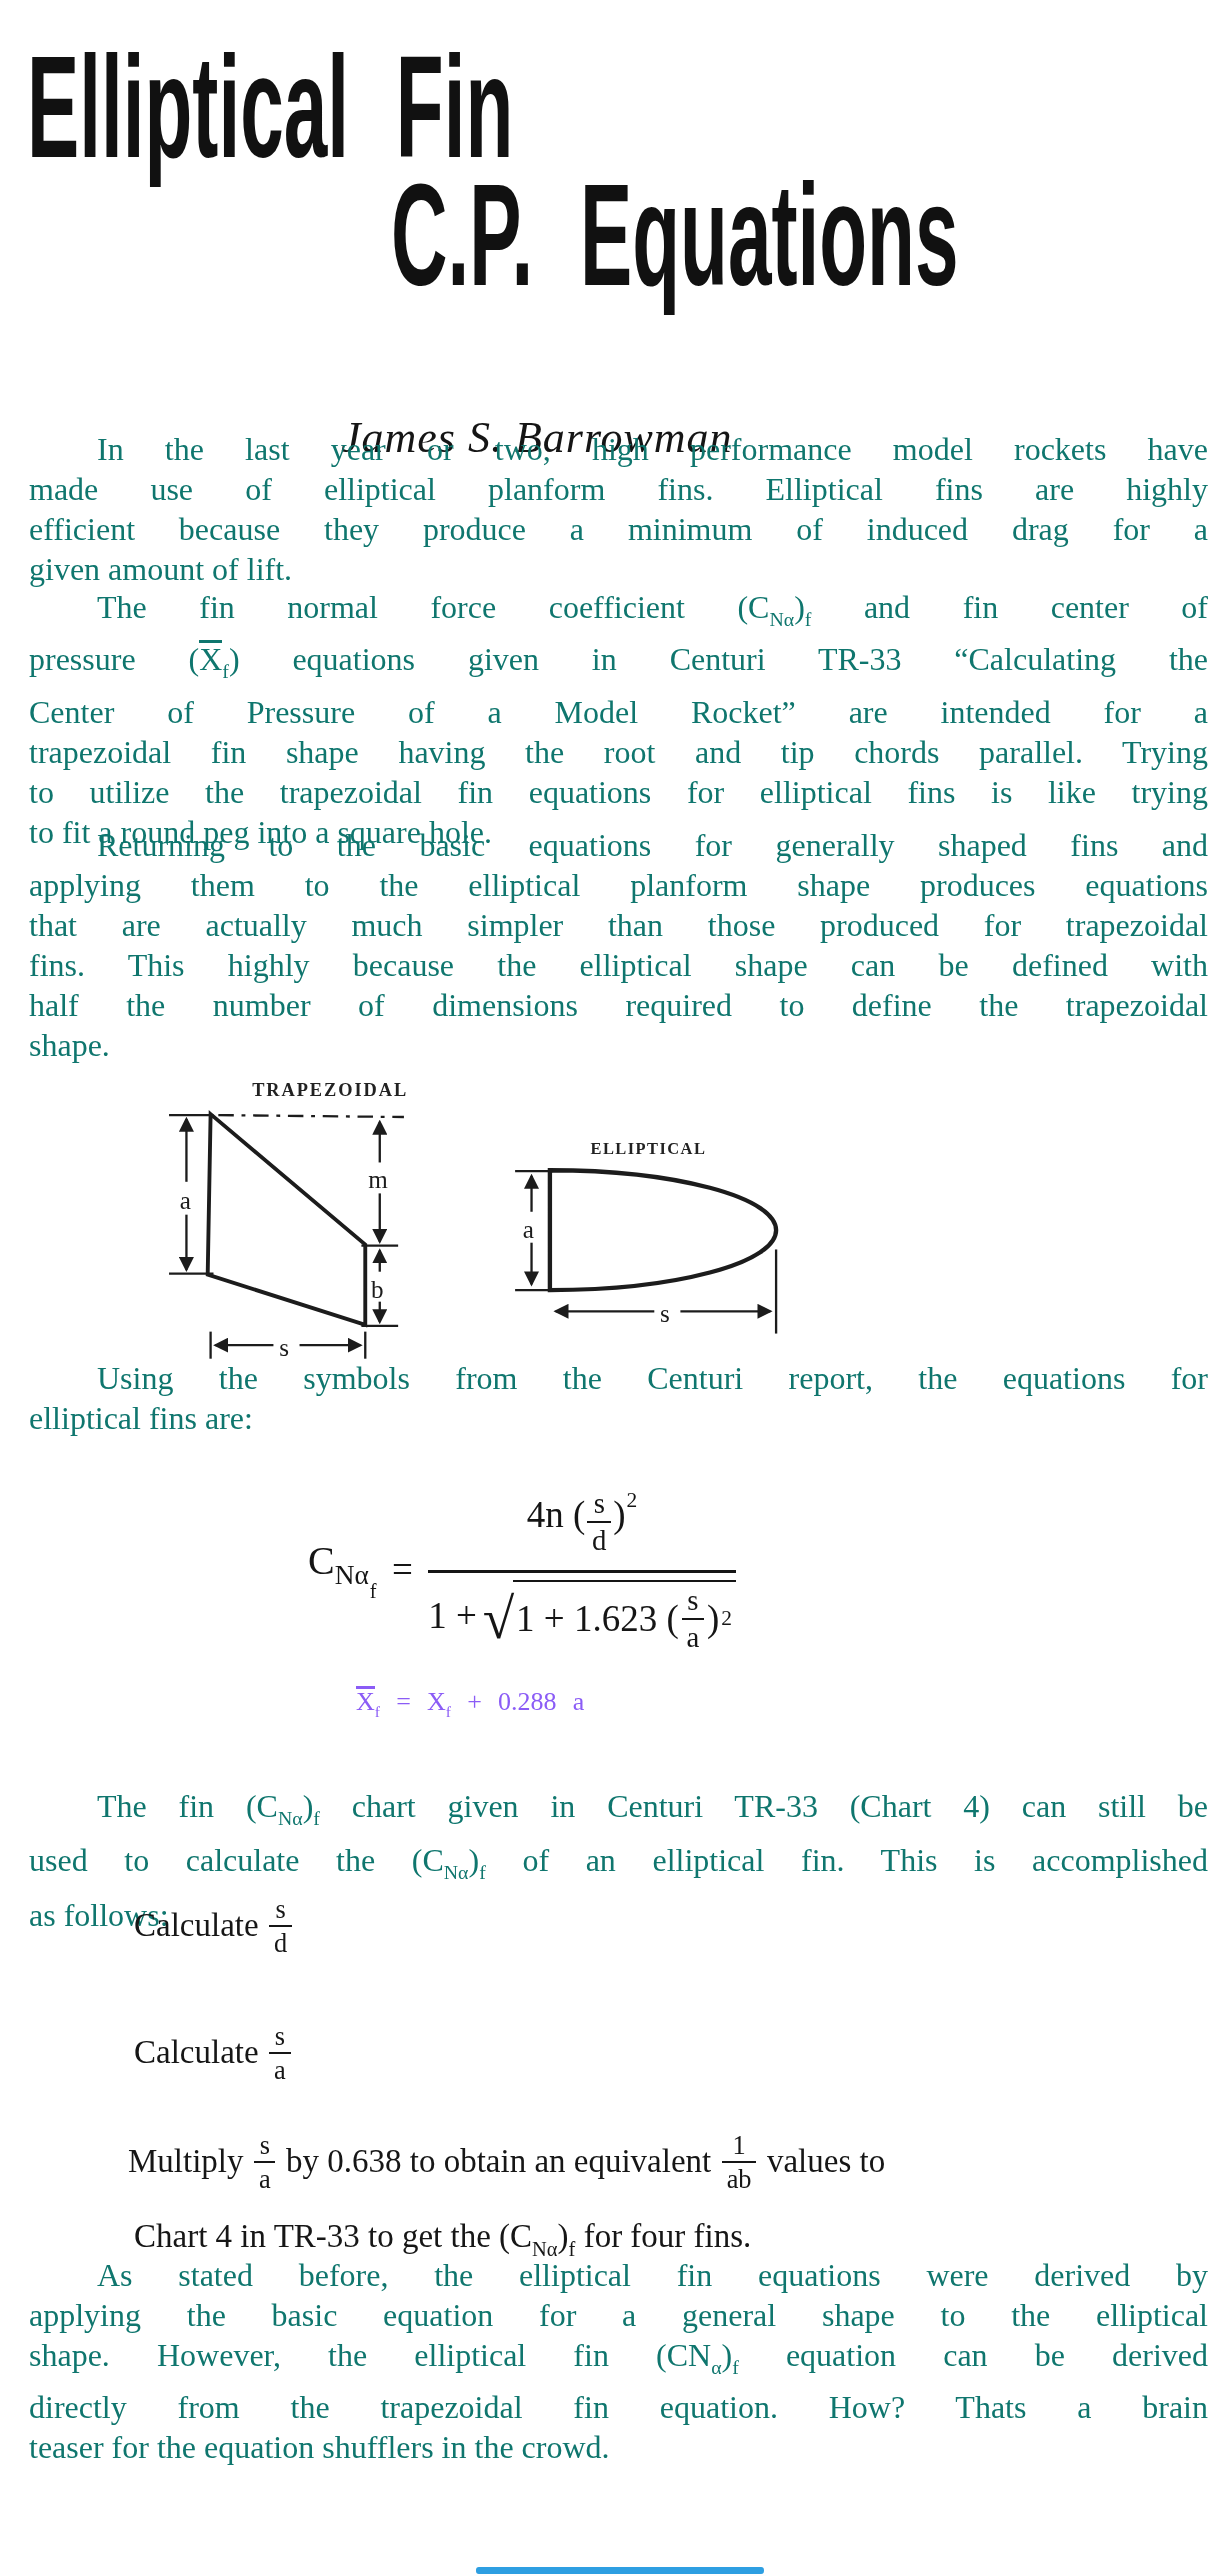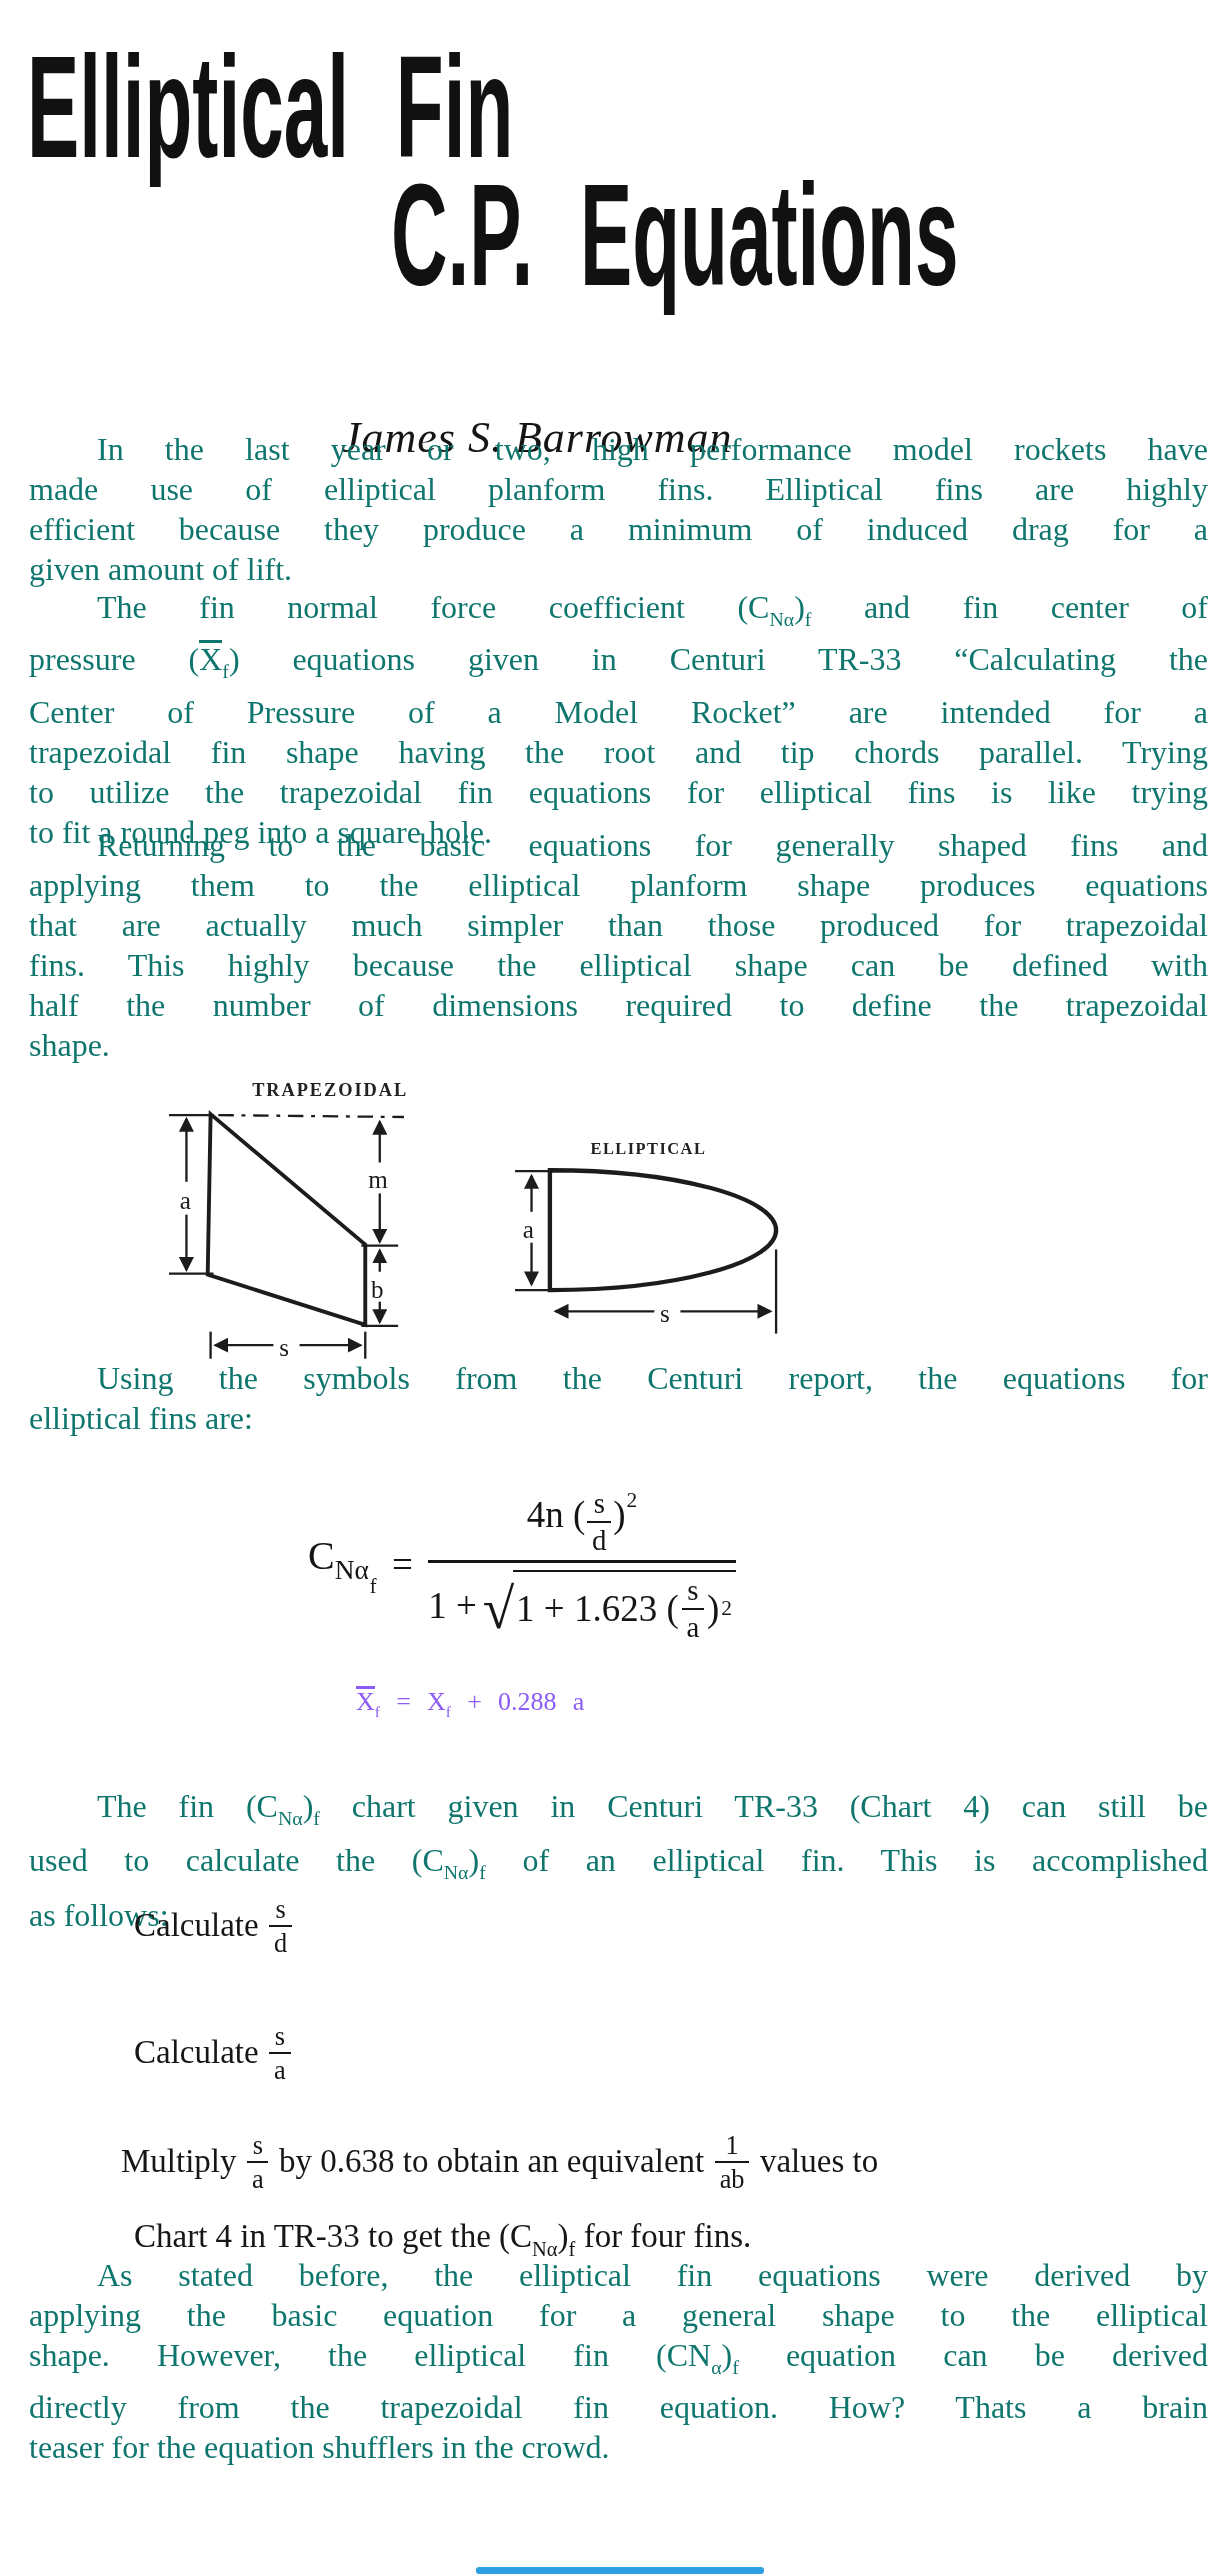--- a/index.html
+++ b/index.html
@@ -34,21 +34,21 @@
   .dim-line  { stroke:#1c1c1c; stroke-width:2.4; fill:none; }
   .tick      { stroke:#1c1c1c; stroke-width:2.4; }
   .label-bg  { fill:#ffffff; }
   
   .eq1 { position:absolute; left:308px; top:1488px; display:flex; align-items:center; gap:13.5px; font-size:37px; color:#151515; }
   .eq1-C { font-size:1.08em; }
   .eq1-sub { font-size:0.74em; vertical-align:-0.38em; }
   .eq1-subsub { font-size:0.55em; vertical-align:-1.15em; margin-left:1px; }
   .eq1-eq { margin:0 1.9px; }
   .bigfrac { display:inline-block; text-align:center; }
-  .bigfrac .num { display:block; padding:0 27px 5px; border-bottom:3.4px solid currentColor; }
+  .bigfrac .num { display:block; padding:0 27px 15px; border-bottom:3.4px solid currentColor; }
   .bigfrac .den { display:flex; align-items:center; justify-content:center; padding-top:6.8px; gap:5.8px; }
   .frac { display:inline-block; text-align:center; vertical-align:-0.78em; line-height:1; font-size:0.78em; margin:0 1.9px; }
   .frac .ft { display:block; padding:1px 4.8px 2.9px; border-bottom:2.4px solid currentColor; }
   .frac .fb { display:block; padding:2.9px 4.8px 0; }
   .exp { font-size:0.58em; vertical-align:0.95em; margin-left:1px; }
   .rad { font-size:1.55em; line-height:0; margin-right:-6.8px; position:relative; top:0.06em; font-weight:normal; }
   .radicand { display:inline-flex; align-items:center; border-top:2.9px solid currentColor; padding:3.9px 3.9px 0 2.9px; gap:1px; }
   .eq2 { position:absolute; left:356px; top:1686px; font-size:26px; word-spacing:9.7px; color:#8b5cf6; }
   .eq2 .seg-sub { font-size:0.6em; vertical-align:-0.45em; }
   
@@ -198,21 +198,21 @@
   </div>
 
   <div class="step" style="left:134px; top:2022px;">
     <span>Calculate</span>
     <span class="frac">
         <span class="ft">s</span>
         <span class="fb">a</span>
       </span>
   </div>
 
-  <div class="step" style="left:121px; top:2131px;">
+  <div class="step" style="left:128px; top:2131px;">
     <span>Multiply</span>
     <span class="frac">
         <span class="ft">s</span>
         <span class="fb">a</span>
       </span>
     <span>by 0.638 to obtain an equivalent</span>
     <span class="frac">
         <span class="ft">1</span>
         <span class="fb">ab</span>
       </span>

